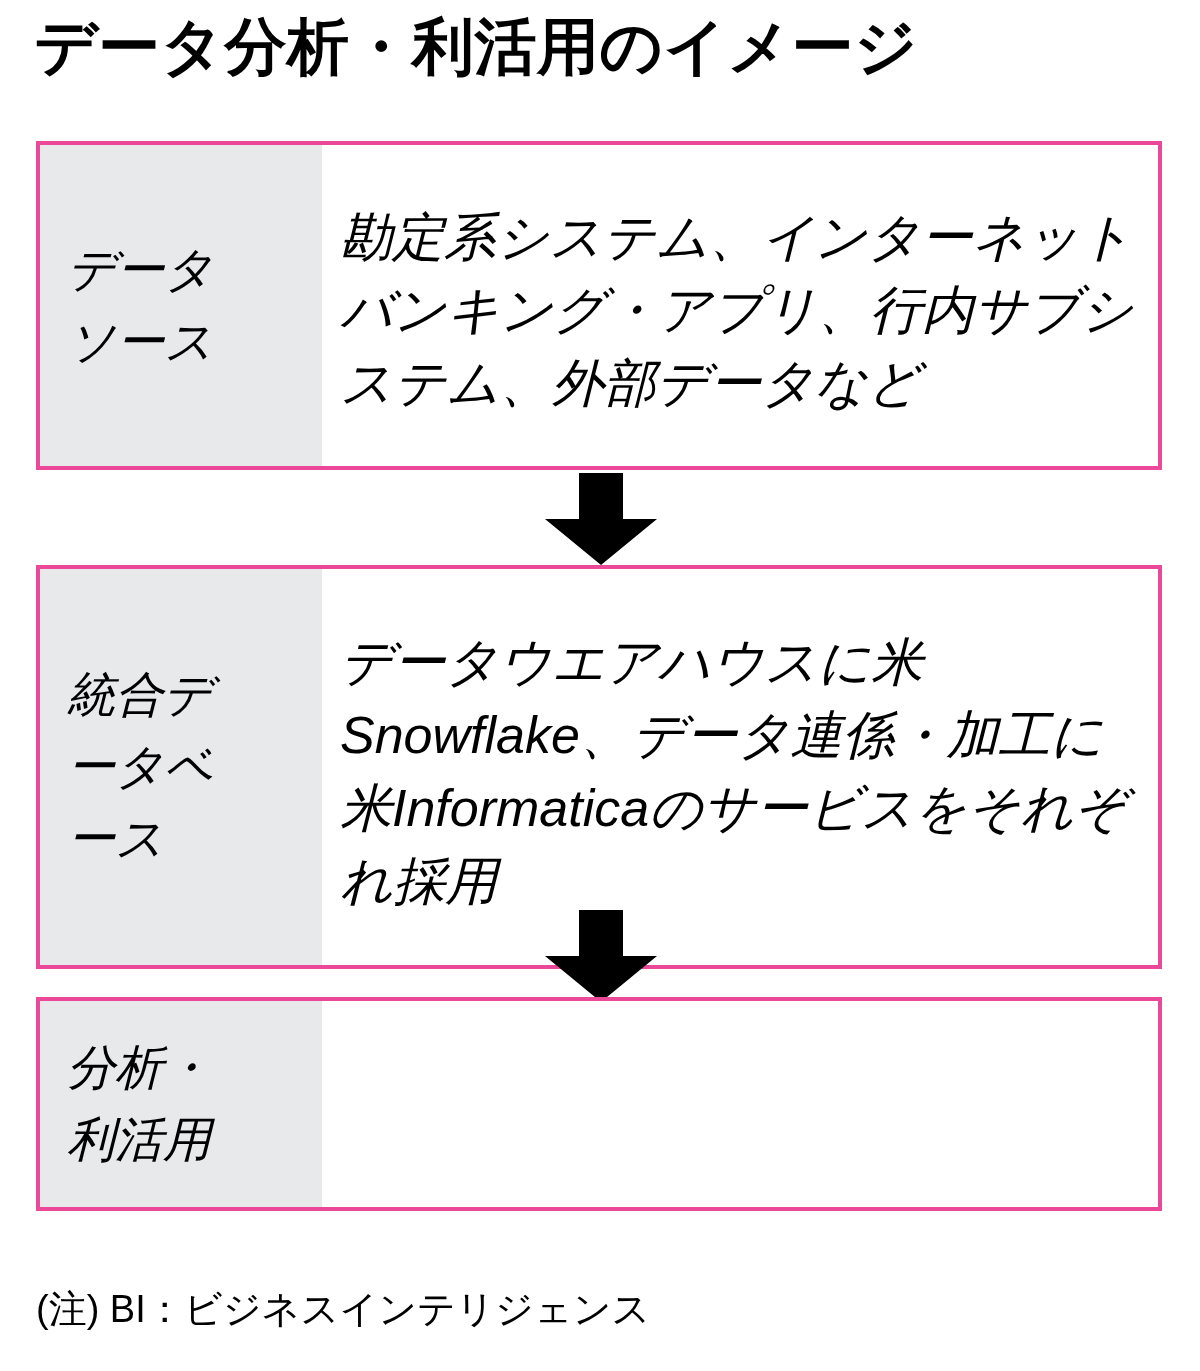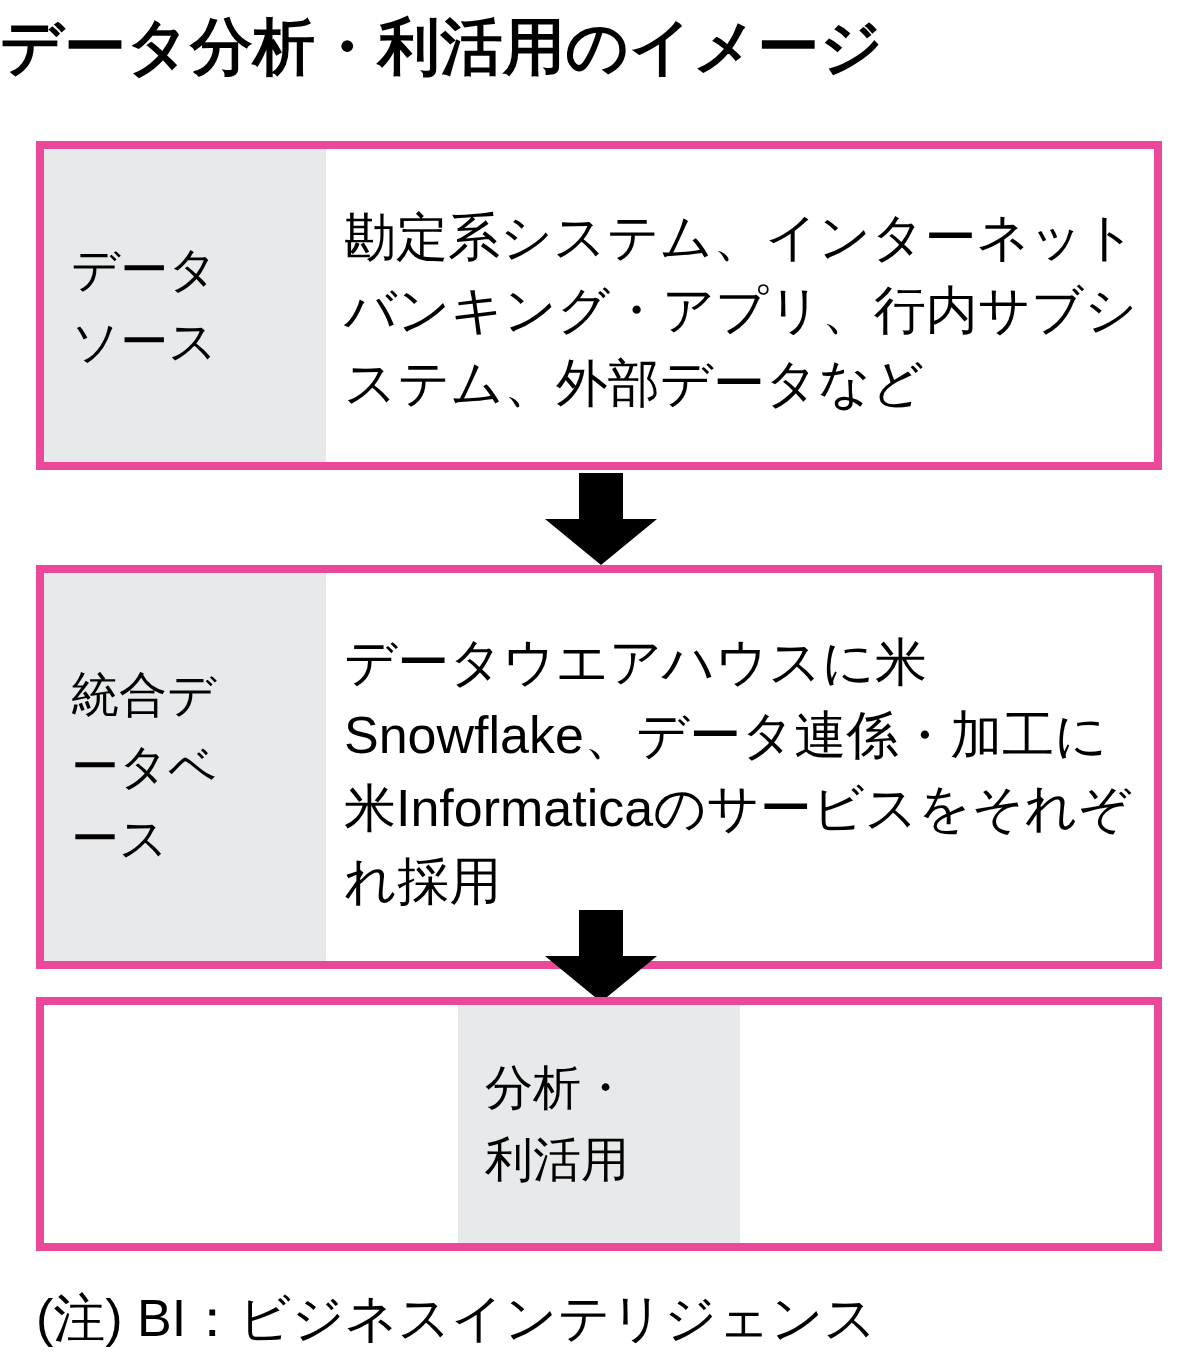--- a/index.html
+++ b/index.html
@@ -15,48 +15,49 @@
     color: #000000;
     overflow: hidden;
   }
 
   
   .title {
     position: absolute;
     left: 0;
     top: 14px;
     width: 952px;
-    text-align: left;
+    text-align: center;
     font-size: 62px;
     font-weight: bold;
     letter-spacing: 0.5px;
     line-height: 1.05;
     white-space: nowrap;
   }
 
   
   .flow {
     position: absolute;
     left: 36px;
     top: 141px;
     width: 1126px;
   }
 
   .row {
     position: absolute;
     left: 0;
-    border: 8px solid #ec4899;
+    border: 4px solid #ec4899;
     box-sizing: border-box;
     background: #ffffff;
     display: flex;
     width: 1126px;
+    font-style: italic;
   }
   .row-1 { top: 0px;   height: 329px; }
   .row-2 { top: 424px; height: 404px; }
-  .row-3 { top: 856px; height: 254px; justify-content: center; }
+  .row-3 { top: 856px; height: 214px; }
 
   .cell-label {
     width: 282px;
     flex: 0 0 282px;
     background: #e7e9ea;
     display: flex;
     align-items: center;
     box-sizing: border-box;
     padding: 0 0 0 27px;
   }
@@ -90,21 +91,21 @@
   }
   .arrow-1 { left: 509px; top: 332px; }
   .arrow-2 { left: 509px; top: 769px; }
   .arrow svg { display: block; width: 100%; height: 100%; }
 
   
   .footnote {
     position: absolute;
     left: 36px;
     top: 1286px;
-    font-size: 52px;
+    font-size: 38px;
     line-height: 1.25;
     white-space: nowrap;
   }
 </style>
 </head>
 <body>
 
 <div class="title">データ分析・利活用のイメージ</div>
 
 <div class="flow">

